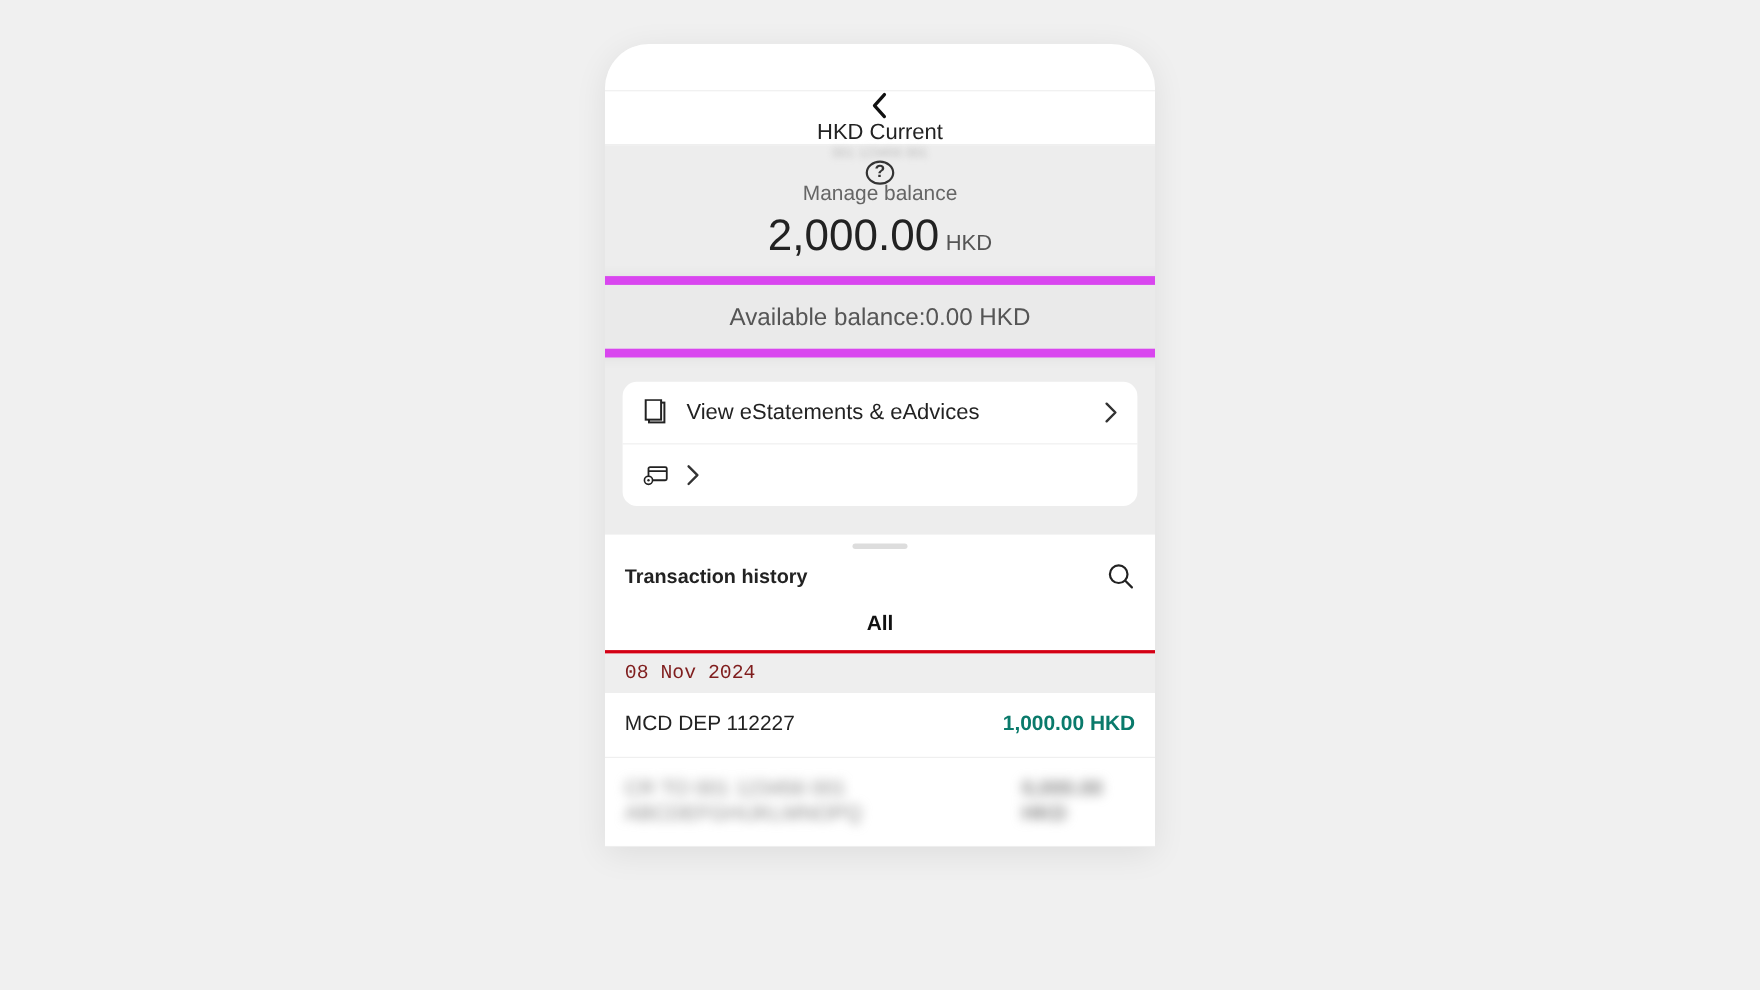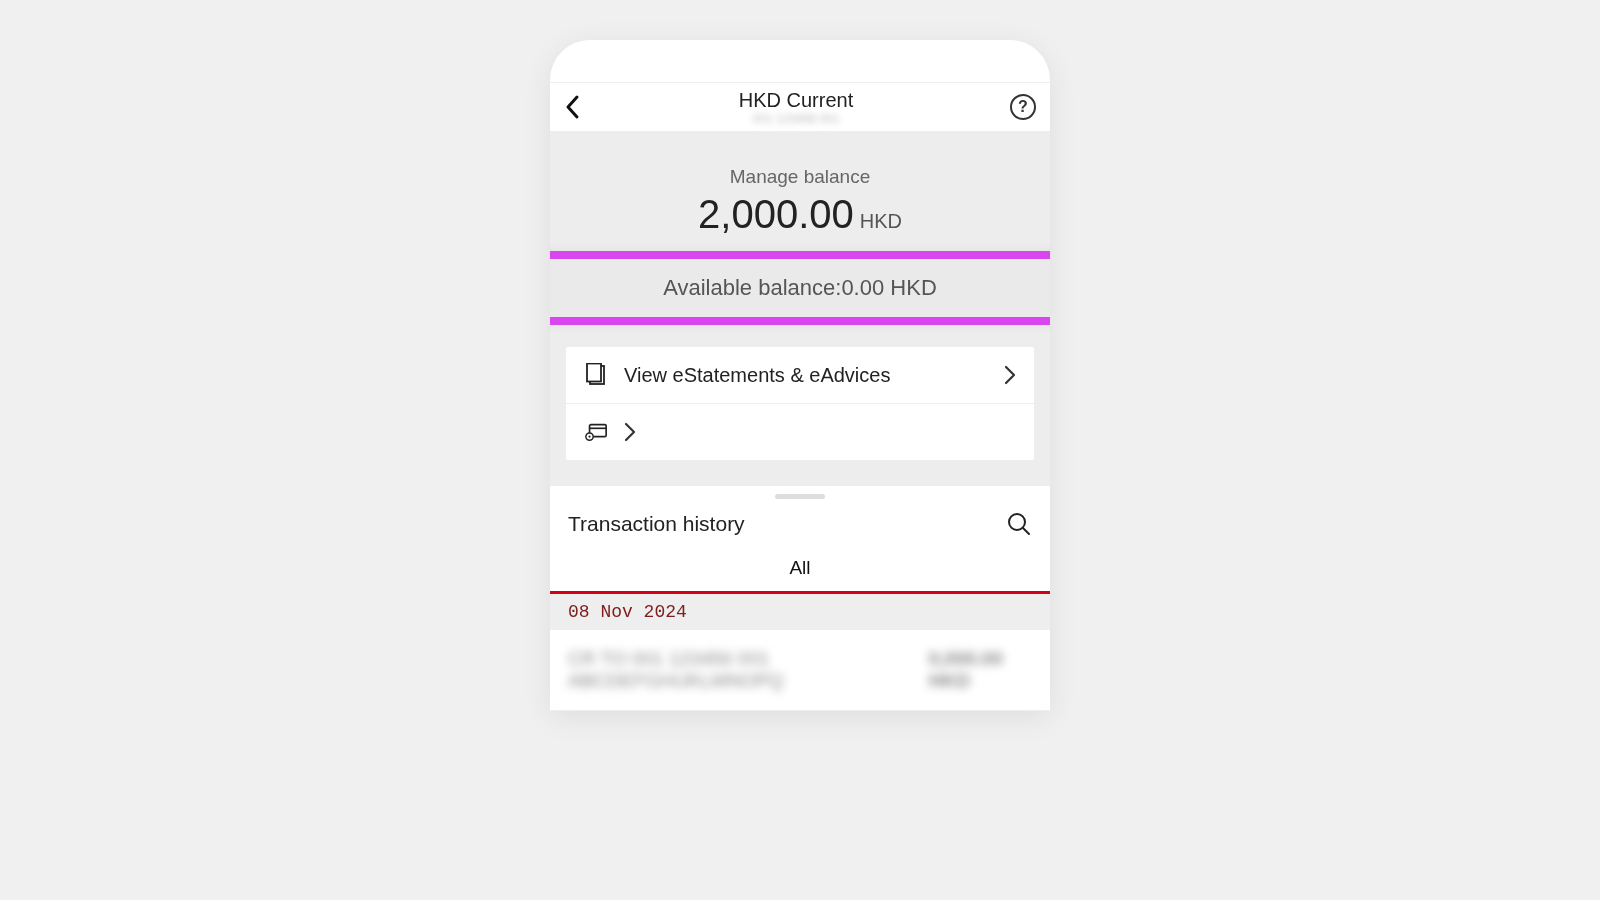--- a/index.html
+++ b/index.html
@@ -28,20 +28,21 @@
   }
   .header {
     background: #fff;
     height: 50px;
     display: flex;
     align-items: center;
     justify-content: space-between;
     padding: 0 14px;
     border-top: 1px solid #eee;
     border-bottom: 1px solid #eee;
+    flex-direction: column;
   }
   .back-btn svg { display:block; }
   .header-center {
     flex: 1;
     text-align: center;
   }
   .header-title {
     font-size: 20px;
     color: #222;
   }
@@ -91,21 +92,21 @@
     text-align: center;
     box-shadow: 0 0 12px rgba(0,0,0,0.06);
   }
   .available-text {
     font-size: 22px;
     color: #555;
   }
   .menu {
     margin: 12px 16px 0 16px;
     background: #fff;
-    border-radius: 2px;
+    border-radius: 13px;
   }
   .menu-item {
     display:flex;
     align-items:center;
     gap: 16px;
     padding: 16px 18px;
     border-bottom: 1px solid #eee;
     cursor: pointer;
   }
   .menu-item:last-child { border-bottom: none; }
@@ -130,39 +131,40 @@
     border-radius: 3px;
     margin: 0 auto 12px auto;
   }
   .history-head {
     display:flex;
     align-items:center;
     justify-content: space-between;
     padding: 0 18px 10px 18px;
   }
   .history-title {
-    font-size: 21px;
-    font-weight: 400;
+    font-size: 18px;
+    font-weight: 700;
     color: #222;
   }
   .search-btn svg { display:block; }
   .tabs {
     display:flex;
   }
   .tab {
     flex:1;
     text-align:center;
     font-size: 19px;
     color: #555;
     padding: 10px 0 12px 0;
     cursor:pointer;
   }
   .tab.active {
     color: #111;
     border-bottom: 3px solid #d40015;
+    font-weight: bold;
   }
   .date-row {
     background: #eee;
     padding: 8px 18px;
     font-size: 18px;
     color: #7f1d1d;
     font-family: Liberation Mono, monospace;
   }
   .txn-row {
     display:flex;
@@ -262,19 +264,23 @@
           <circle cx="11" cy="11" r="8" fill="none" stroke="#222" stroke-width="2"></circle>
           <line x1="17" y1="17" x2="23" y2="23" stroke="#222" stroke-width="2" stroke-linecap="round"></line>
         </svg>
       </div>
     </div>
     <div class="tabs">
       <div class="tab active">All</div>
     </div>
     <div class="date-row">08 Nov 2024</div>
 
+    <div class="txn-row">
+      <div class="txn-desc">MCD DEP 112227</div>
+      <div class="txn-amt pos">1,000.00 HKD</div>
+    </div>
 
     <div class="txn-row blur-row">
       <div class="txn-desc">CR TO 001 123456 001 ABCDEFGHIJKLMNOPQ</div>
       <div class="txn-amt">0,000.00 HKD</div>
     </div>
   </div>
 </div>
 
 </body></html>

